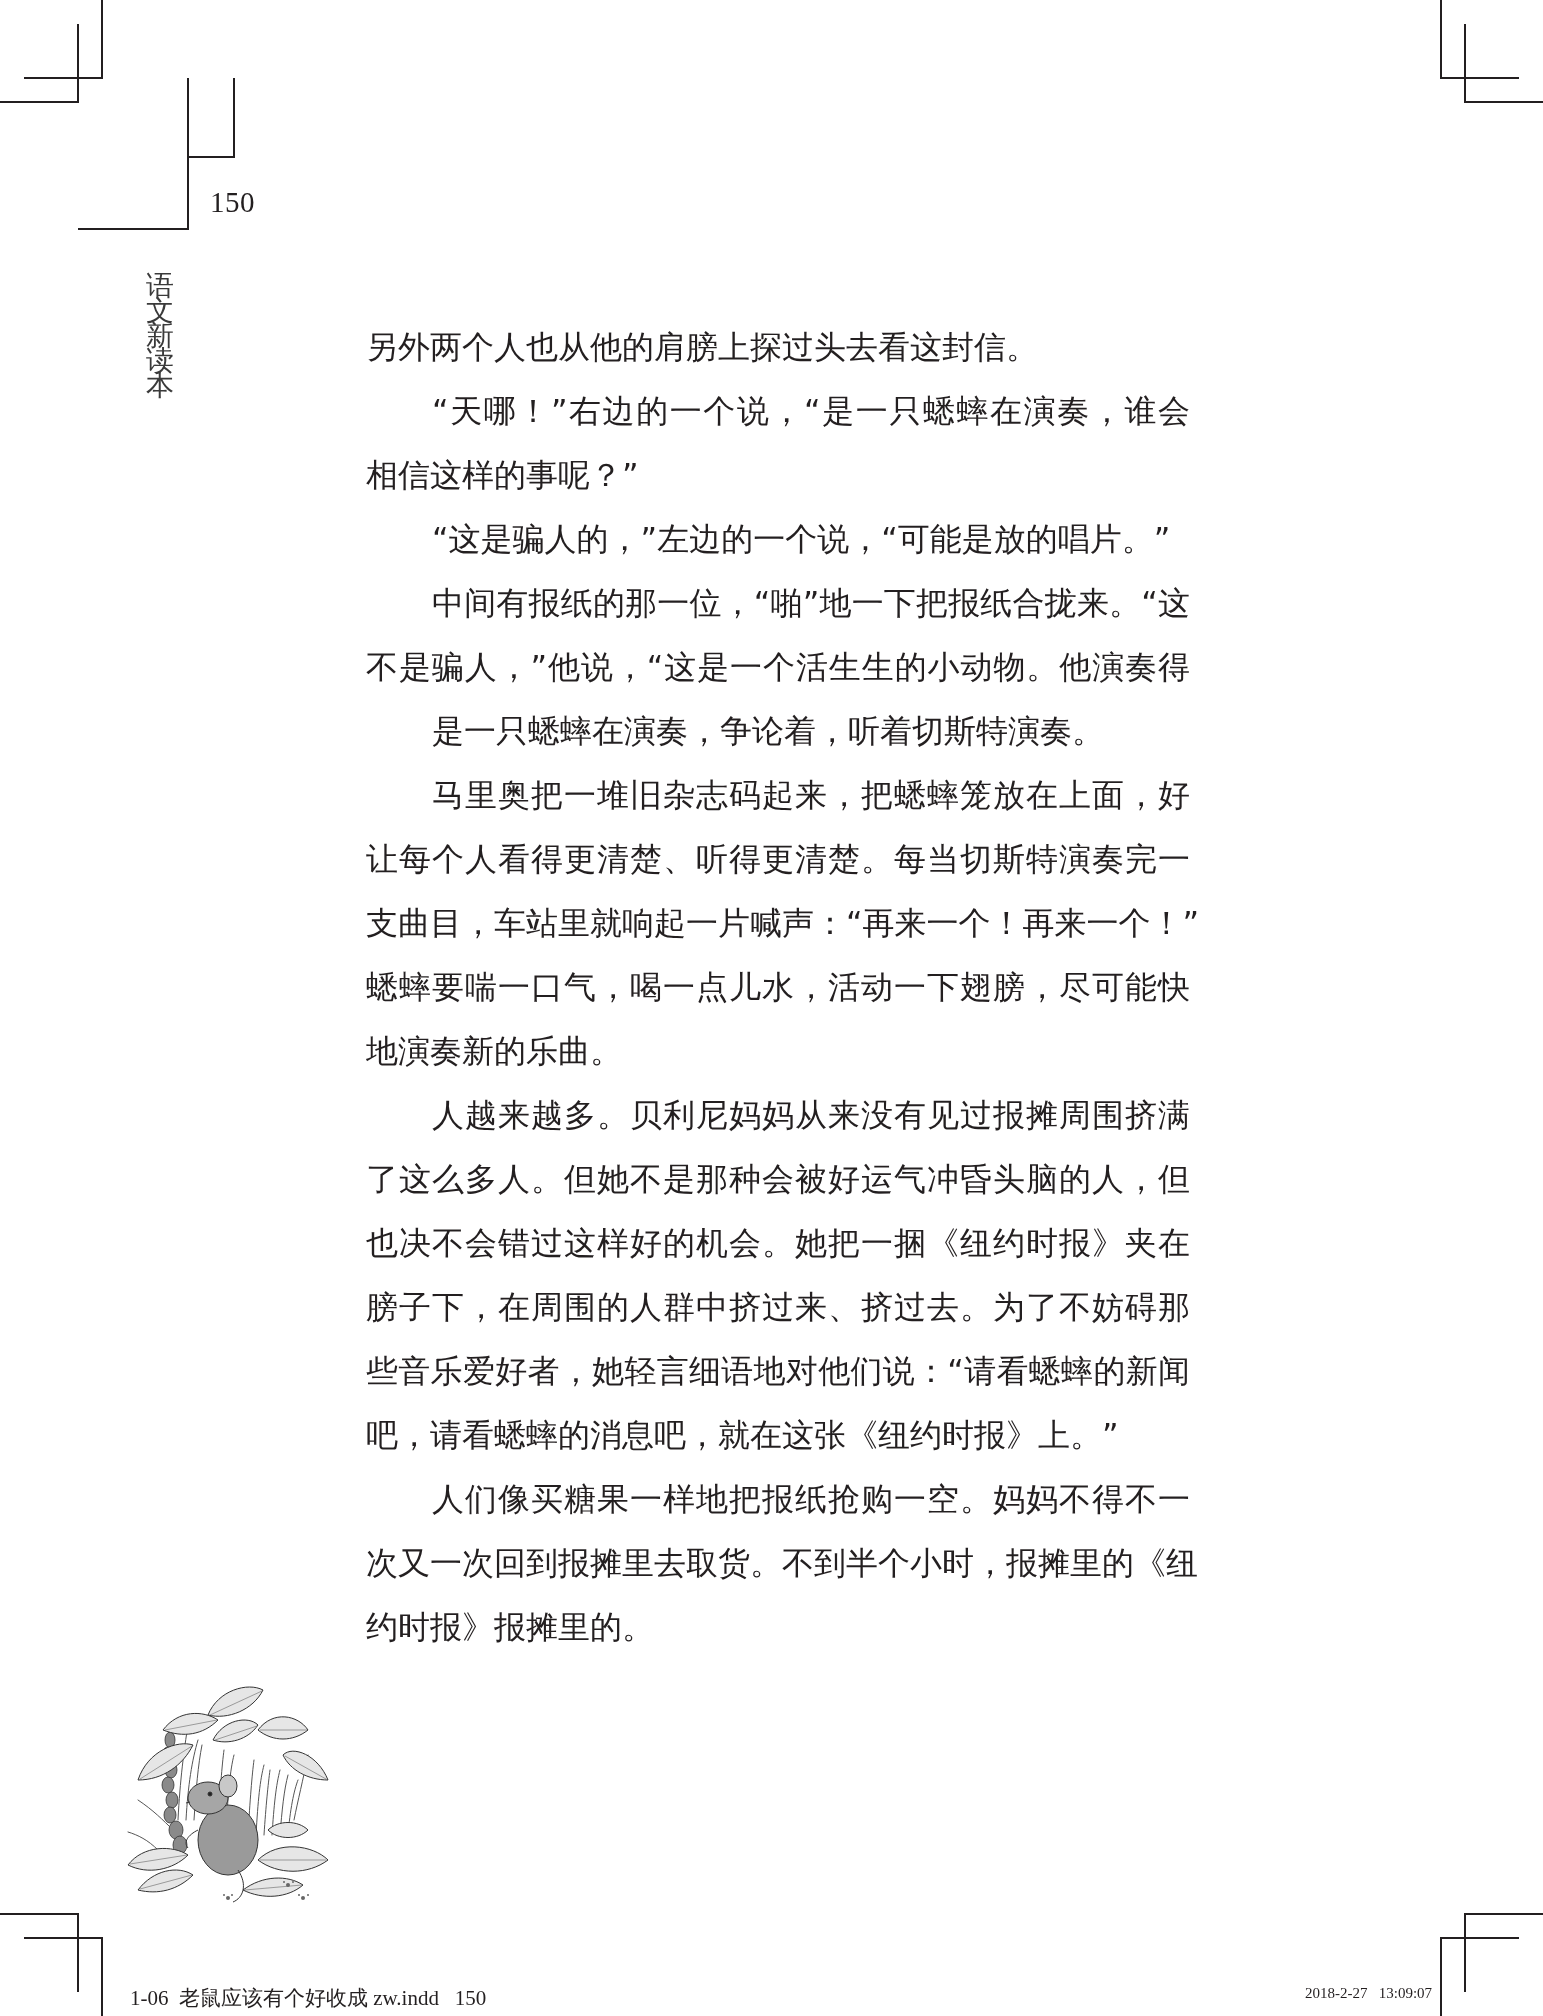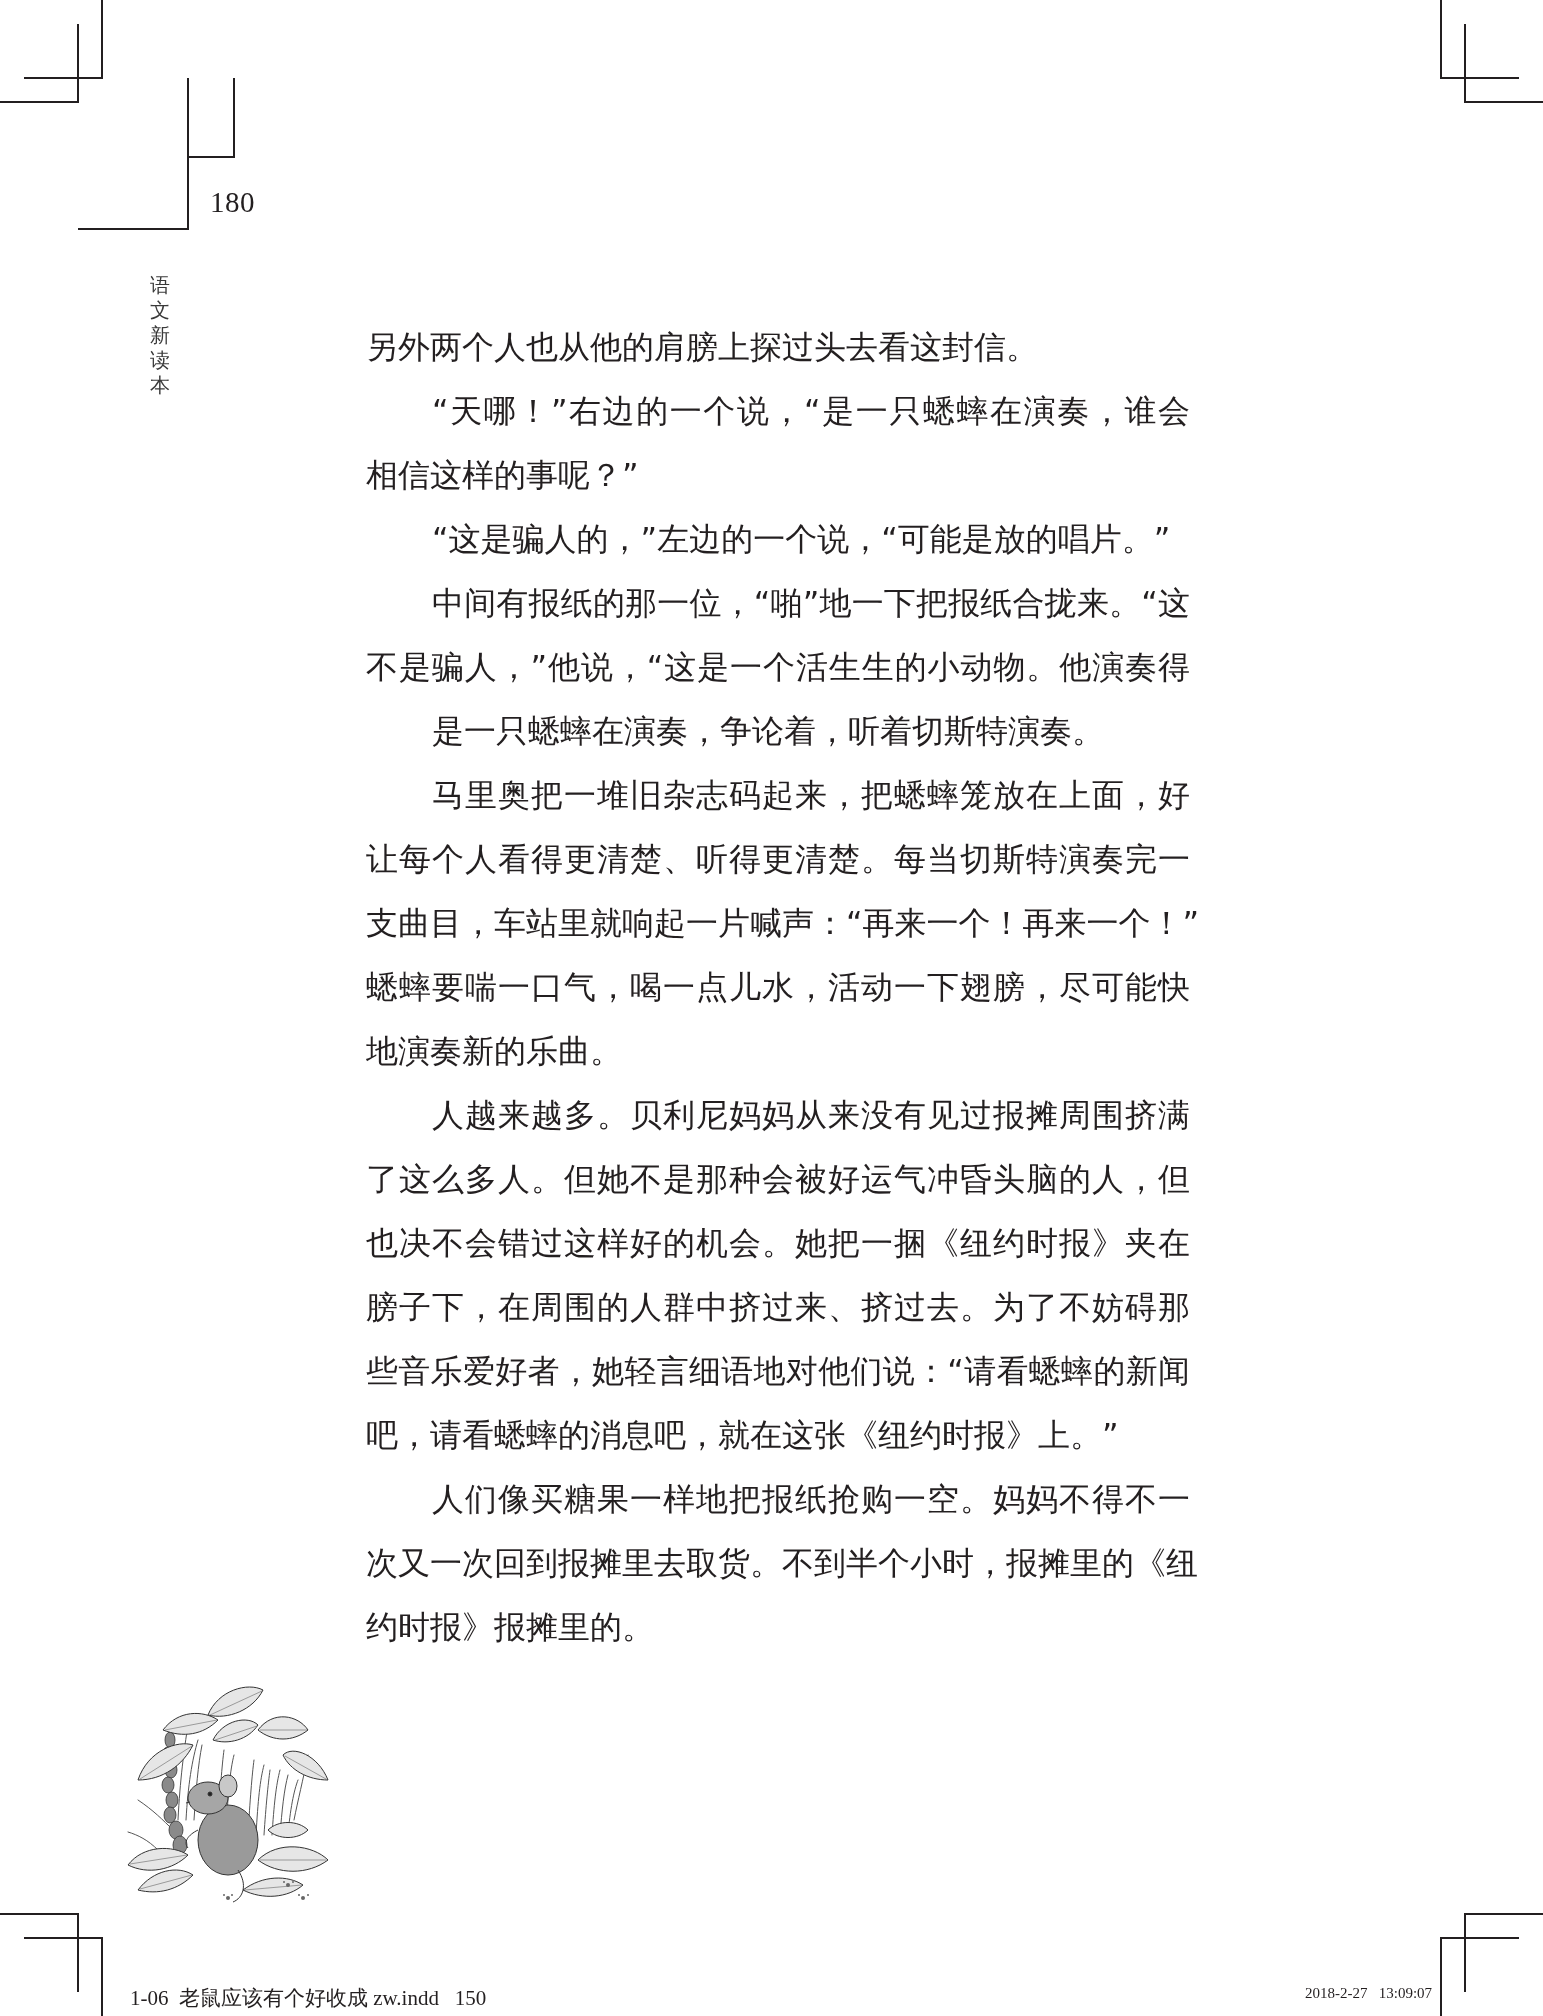--- a/index.html
+++ b/index.html
@@ -7,21 +7,21 @@
   .mark { position: absolute; background: #231f20; }
   .h { height: 2px; }
   .v { width: 2px; }
   .page-number {
     position: absolute; left: 210px; top: 186px;
     font-family: "Liberation Serif", "DejaVu Serif", serif;
     font-size: 29px; color: #231f20; letter-spacing: 0.5px;
   }
   .running-title {
     position: absolute; left: 146px; top: 273px; width: 24px;
-    font-family: "DejaVu Sans", sans-serif; font-size: 20px; line-height: 25px;
+    font-family: "DejaVu Sans", sans-serif; font-size: 28px; line-height: 25px;
     color: #3a3a3a; text-align: right; word-break: break-all;
   }
   .body-text {
     position: absolute; left: 332px; top: 315px; width: 858px;
     font-family: "DejaVu Sans", "Liberation Sans", sans-serif;
     font-size: 32px; line-height: 64px; color: #231f20;
   }
   .line { display: block; height: 64px; white-space: nowrap; text-align: justify; text-align-last: justify; margin-left: 34px; }
   .line.last { text-align-last: left; }
   .line.indent { padding-left: 66px; }
@@ -59,21 +59,21 @@
 <div class="mark h" style="left:0;top:1913px;width:79px;"></div>
 <div class="mark v" style="left:77px;top:1913px;height:79px;"></div>
 <div class="mark h" style="left:24px;top:1937px;width:79px;"></div>
 <div class="mark v" style="left:101px;top:1937px;height:79px;"></div>
 
 <div class="mark h" style="left:1464px;top:1913px;width:79px;"></div>
 <div class="mark v" style="left:1464px;top:1913px;height:79px;"></div>
 <div class="mark h" style="left:1440px;top:1937px;width:79px;"></div>
 <div class="mark v" style="left:1440px;top:1937px;height:79px;"></div>
 
-<div class="page-number">180</div>
+<div class="page-number">150</div>
 <div class="running-title">语文新读本</div>
 
 <div class="body-text" id="body-text">
     <span class="line last">另外两个人也从他的肩膀上探过头去看这封信。</span>
     <span class="line indent">“天哪！”右边的一个说，“是一只蟋蟀在演奏，谁会</span>
     <span class="line last">相信这样的事呢？”</span>
     <span class="line indent last">“这是骗人的，”左边的一个说，“可能是放的唱片。”</span>
     <span class="line indent">中间有报纸的那一位，“啪”地一下把报纸合拢来。“这</span>
     <span class="line">不是骗人，”他说，“这是一个活生生的小动物。他演奏得</span>
     <span class="line indent last">是一只蟋蟀在演奏，争论着，听着切斯特演奏。</span>

